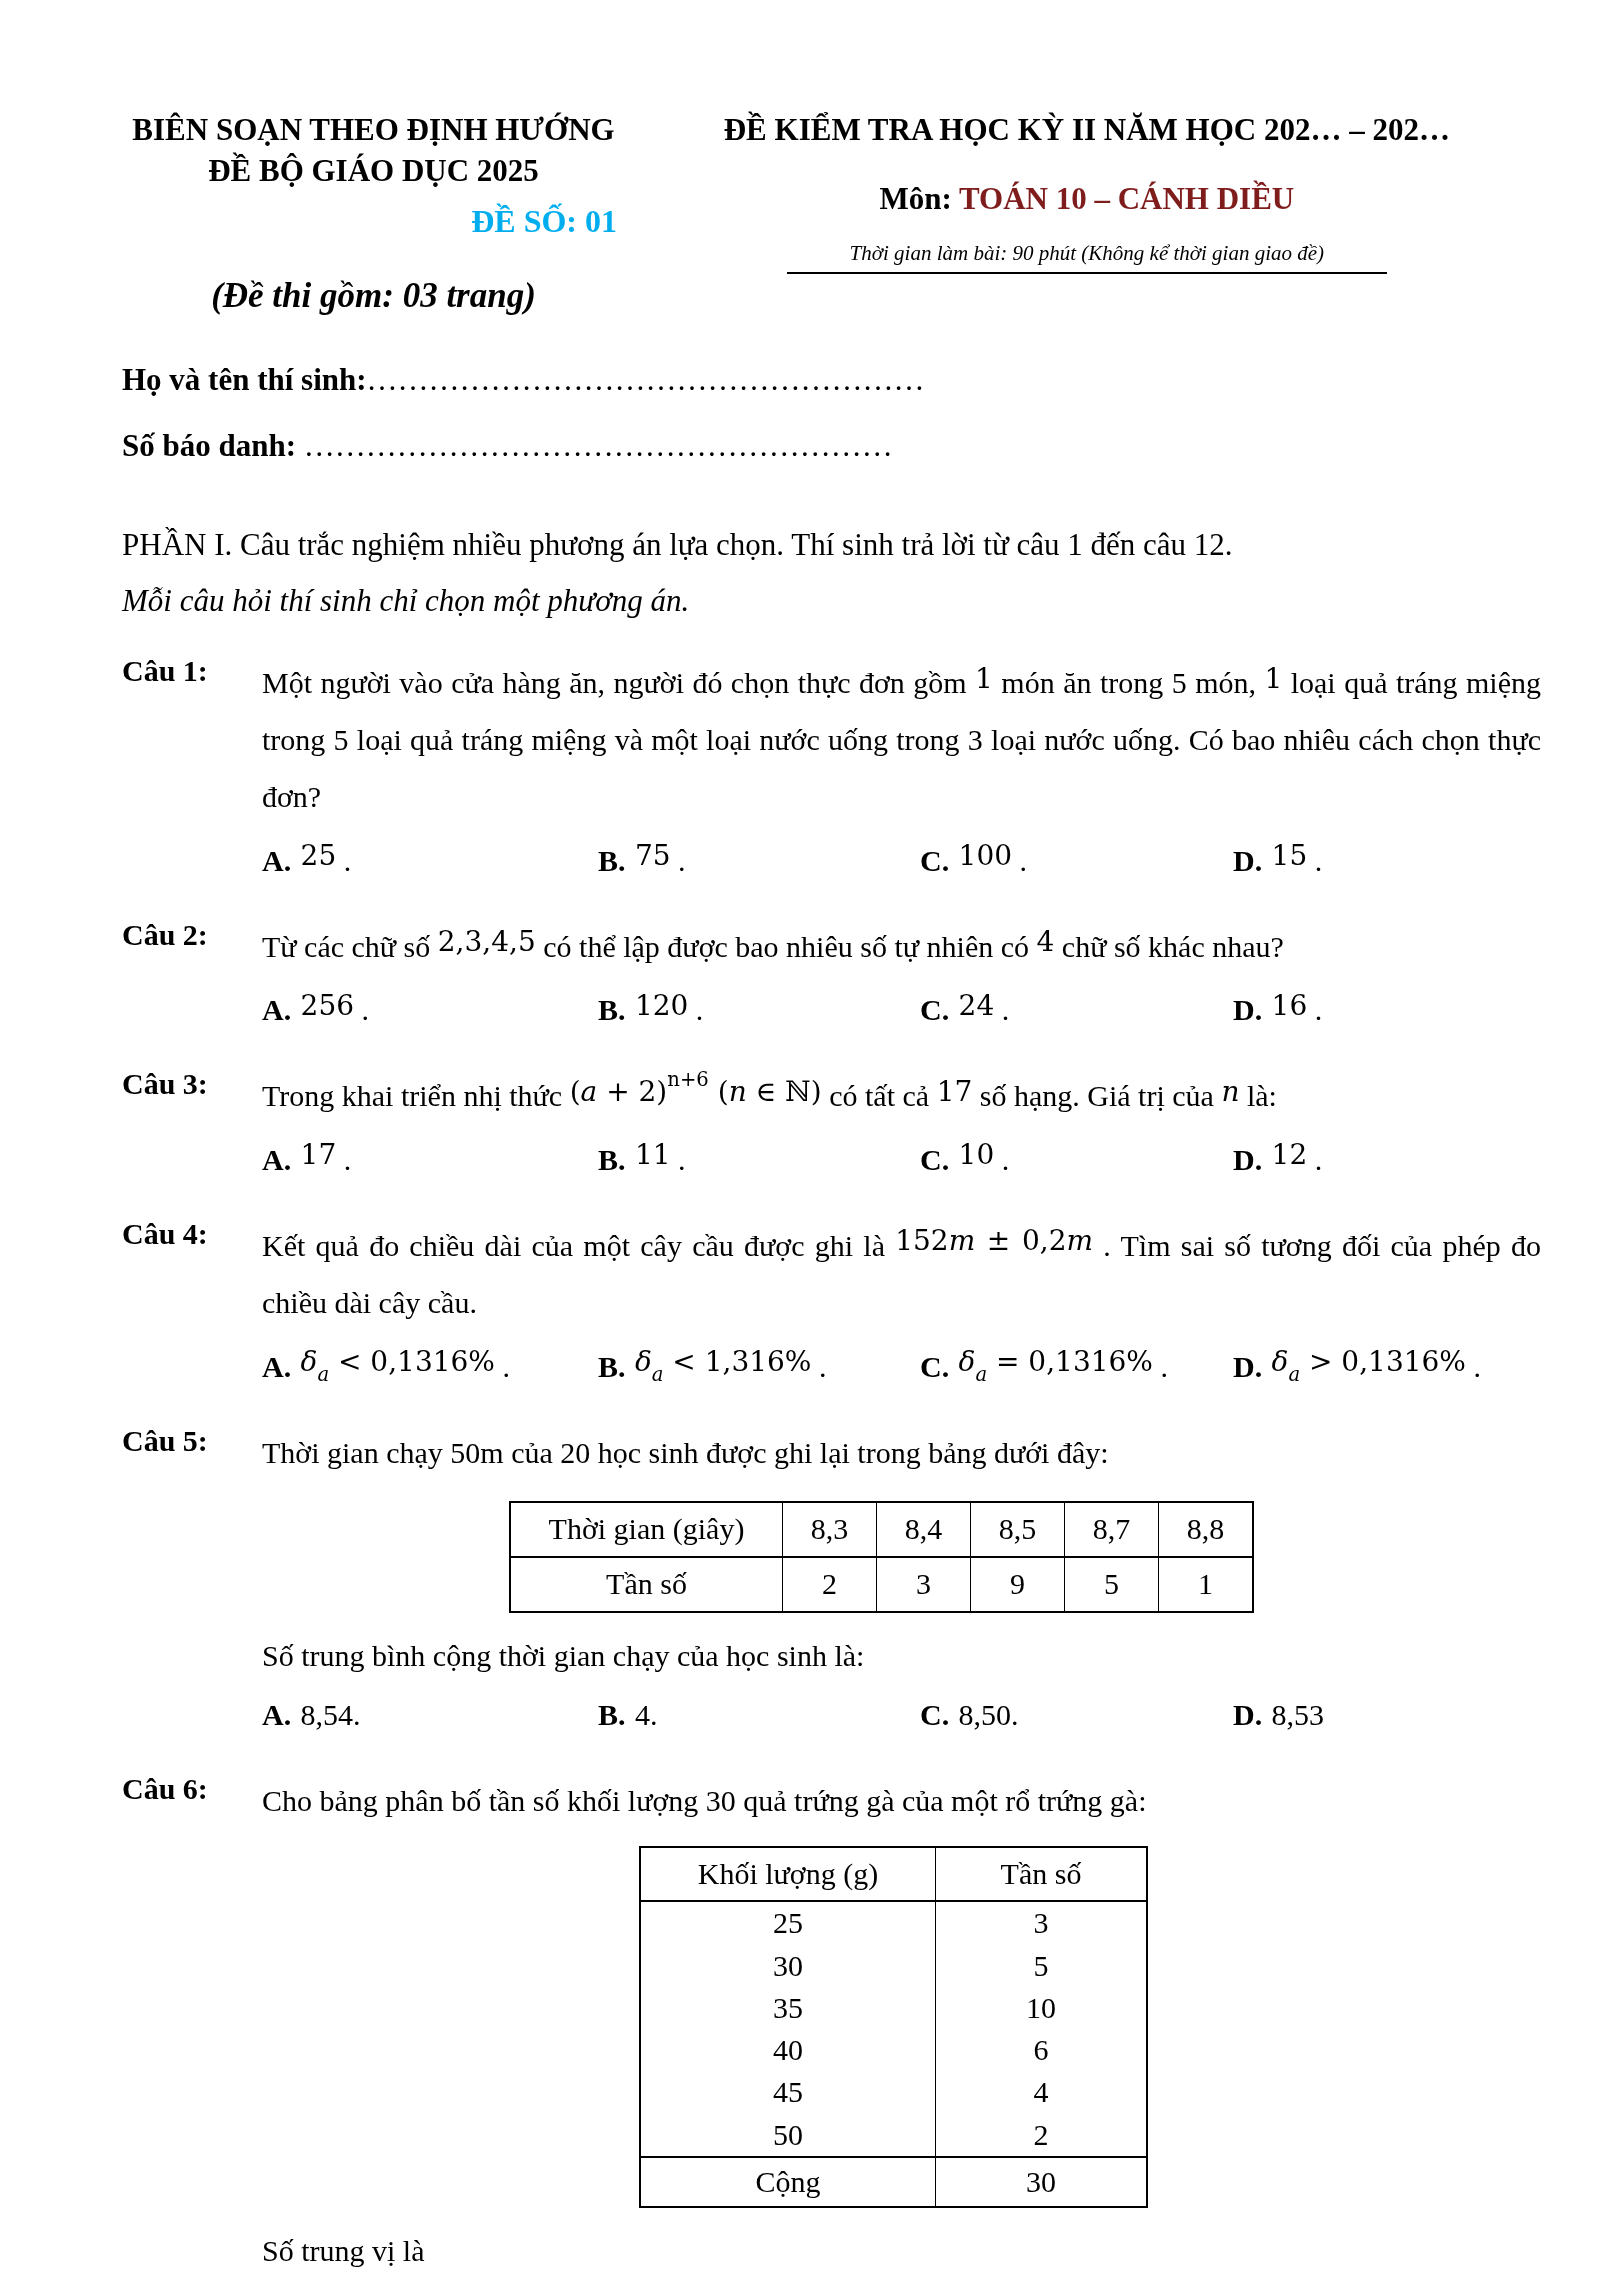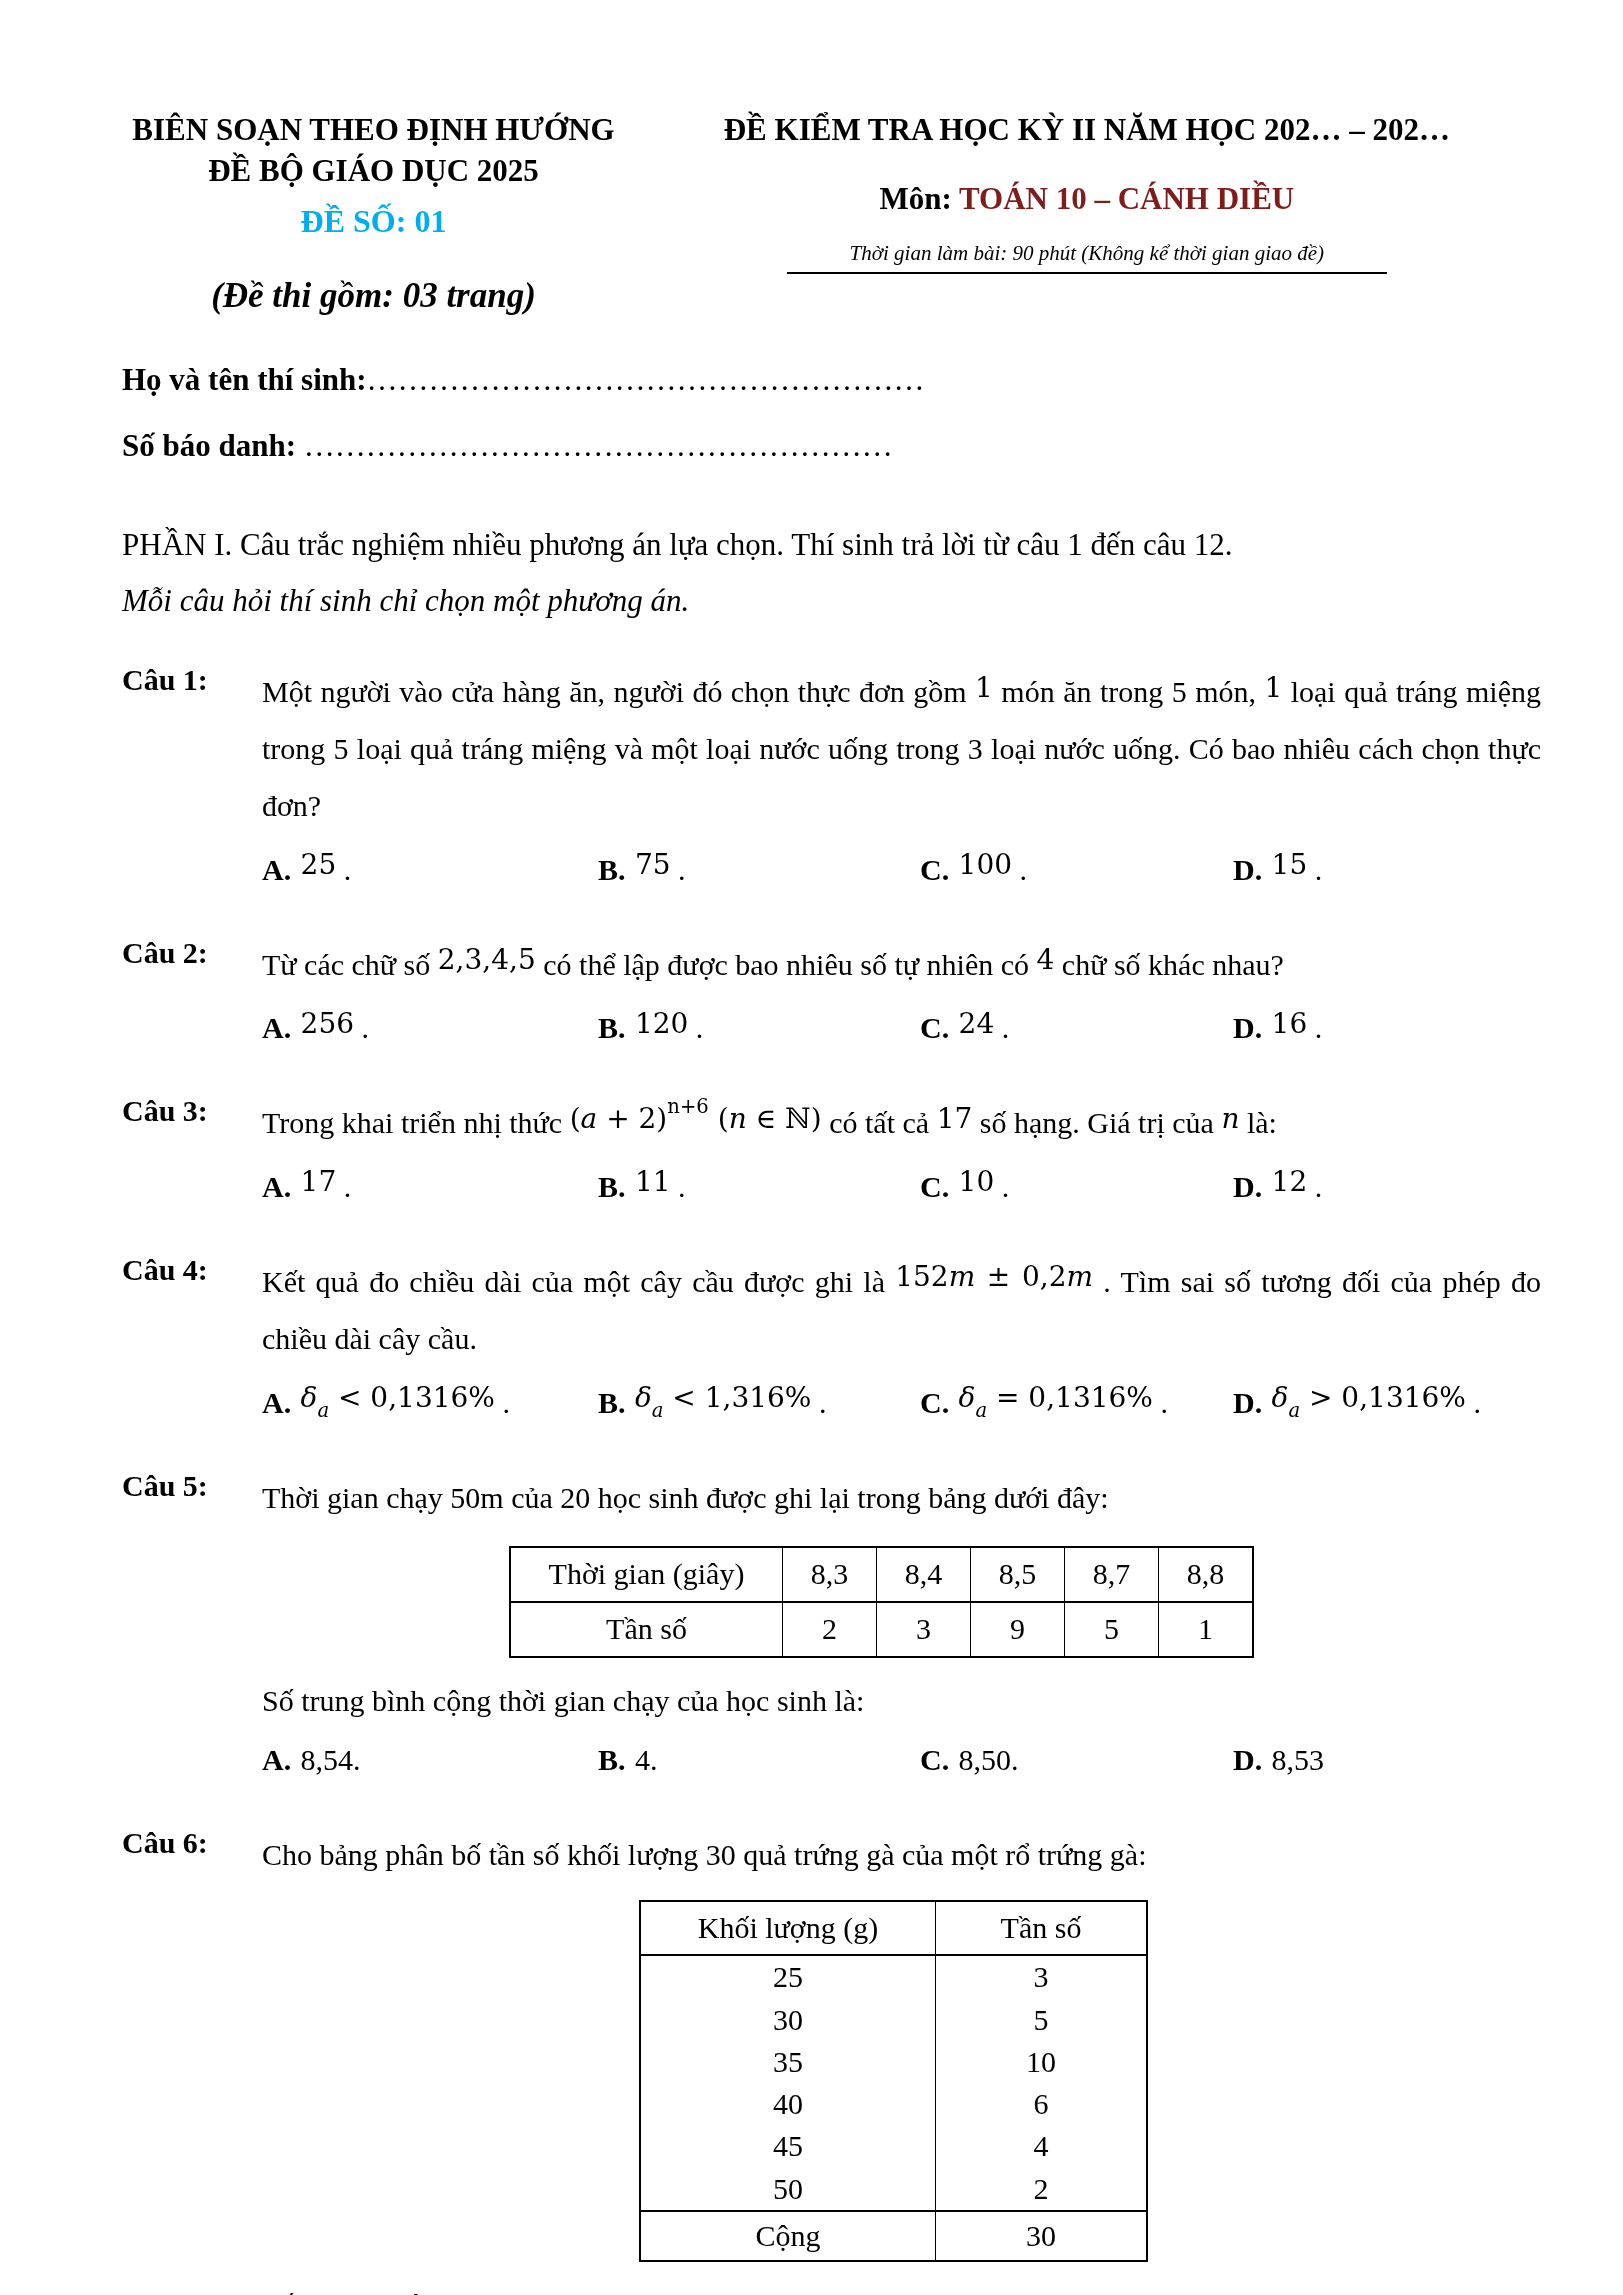--- a/index.html
+++ b/index.html
@@ -25,21 +25,21 @@
   .student{margin-top:46px;font-size:31px;}
   .student-line{margin-top:30px;}
   .student-label{font-weight:bold;}
 
   
   .part1{margin-top:63px;font-size:31px;}
   .part1-bold{font-weight:normal;}
   .part1-note{margin-top:20.4px;font-style:italic;}
 
   
-  .question{display:flex;margin-top:44px;}
+  .question{display:flex;margin-top:35px;}
   .q-label{width:140px;flex:none;font-weight:bold;}
   .q-body{flex:1;min-width:0;}
   .q-text{margin:0;line-height:1.9;text-align:justify;}
   .q-subtext{margin-top:19px;line-height:1.6;}
   .options{display:grid;grid-template-columns:336px 322px 313px auto;margin-top:12.6px;line-height:1.5;align-items:baseline;}
   .opt{white-space:nowrap;}
   .opt-letter{font-weight:bold;margin-right:9.4px;}
 
   
   .seg-t{}
@@ -65,21 +65,21 @@
 </style>
 </head>
 <body>
 
 <div class="page">
 
   <div class="header">
     <div class="header-left">
       <div class="hl-line">BIÊN SOẠN THEO ĐỊNH HƯỚNG</div>
       <div class="hl-line">ĐỀ BỘ GIÁO DỤC 2025</div>
-      <div class="exam-no" id="exam-no" style="color: rgb(0, 174, 239);">ĐỀ SỐ: 01</div>
+      <div class="exam-no" id="exam-no" style="color: rgb(0, 174, 239); text-align: right;">ĐỀ SỐ: 01</div>
       <div class="pages-note">(Đề thi gồm: 03 trang)</div>
     </div>
     <div class="header-right">
       <div class="hr-title">ĐỀ KIỂM TRA HỌC KỲ II NĂM HỌC 202… – 202…</div>
       <div class="subject-line">
         <span>Môn: </span><span id="subject-name" style="color: #7f1d1d;">TOÁN 10 – CÁNH DIỀU</span>
       </div>
       <div class="time-note">Thời gian làm bài: 90 phút (Không kể thời gian giao đề)</div>
       <div class="time-underline"></div>
     </div>

